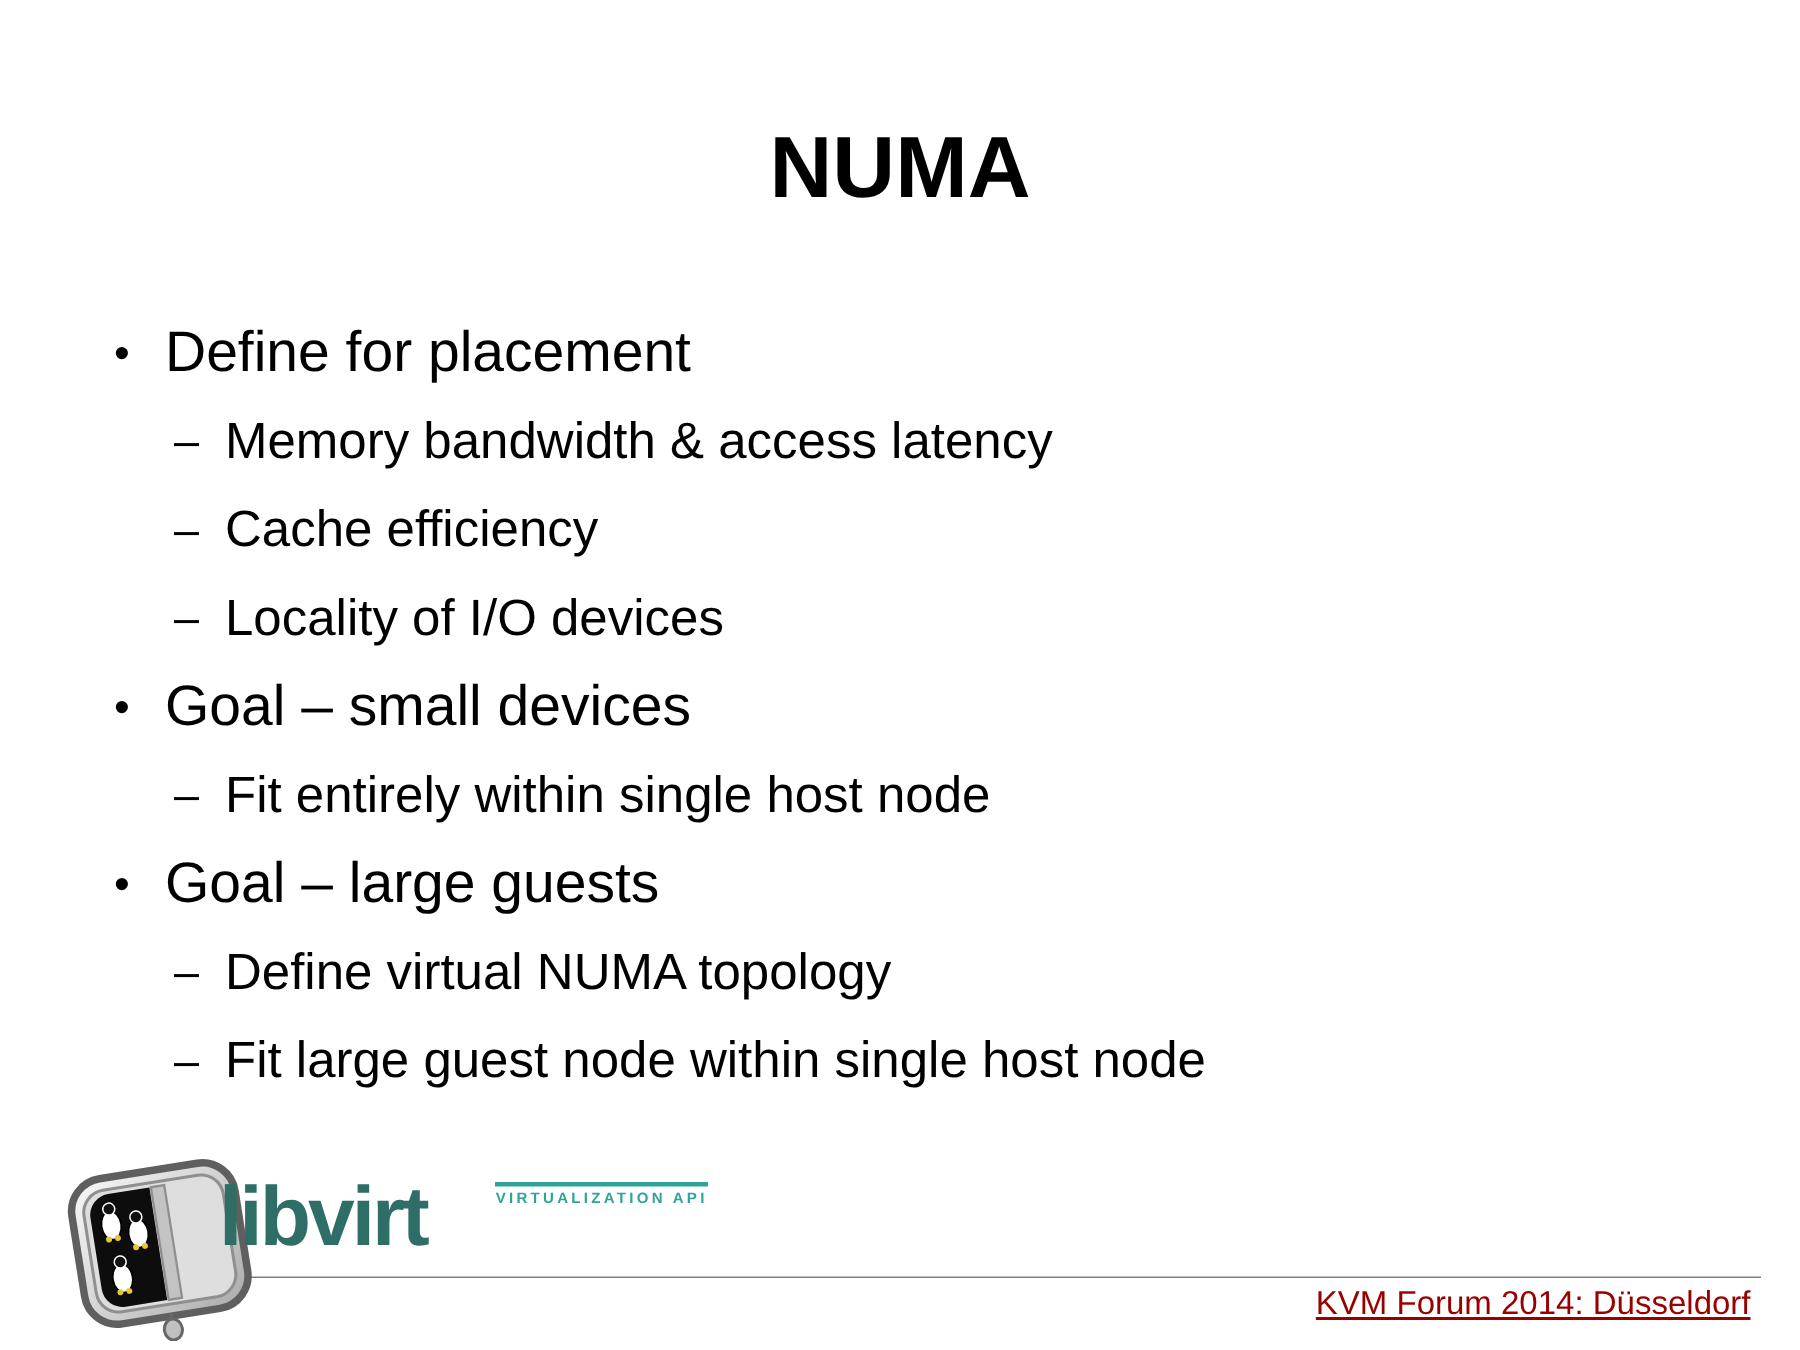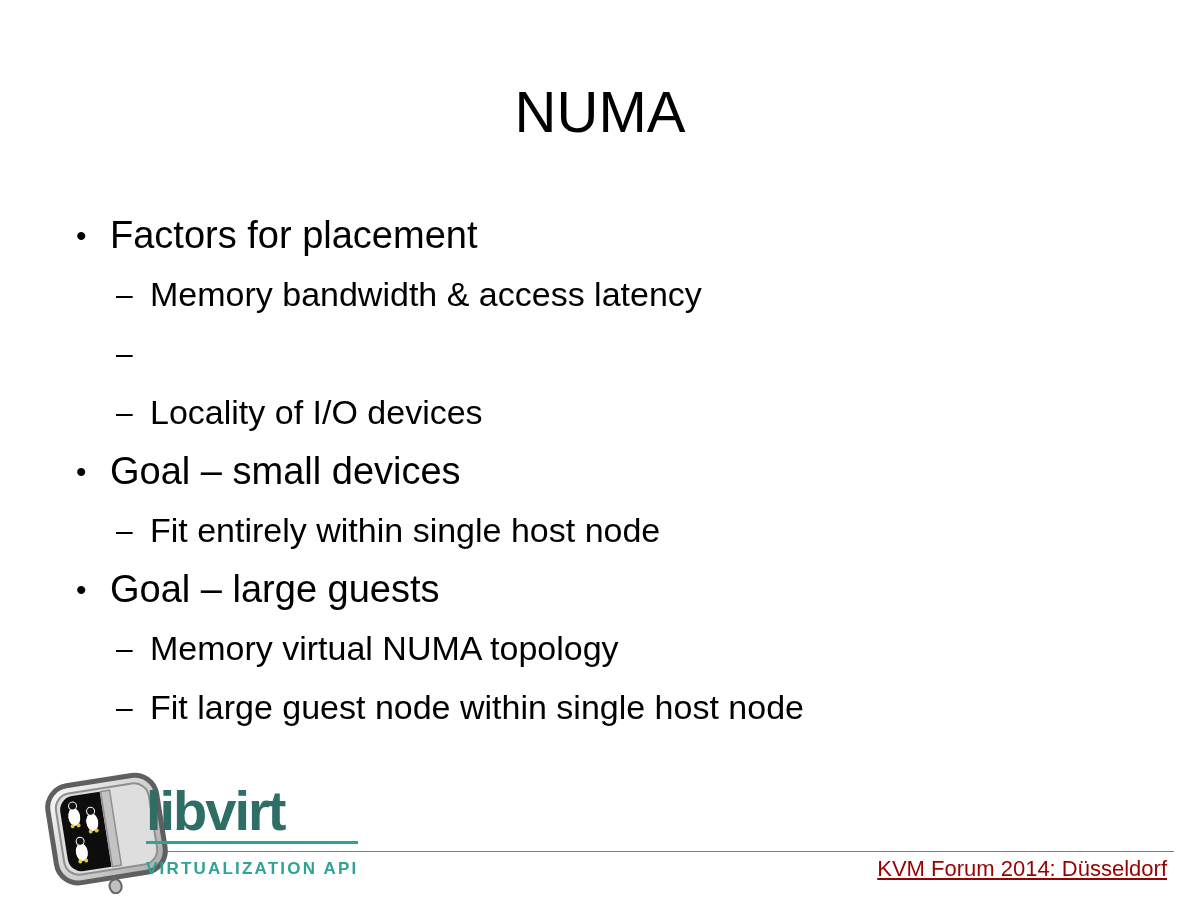--- a/index.html
+++ b/index.html
@@ -12,21 +12,21 @@
     color: #000000;
     overflow: hidden;
   }
   .title {
     position: absolute;
     top: 78px; left: 0;
     width: 100%;
     text-align: center;
     margin: 0;
     font-size: 58px;
-    font-weight: 400;
+    font-weight: 700;
   }
   .content { position: absolute; top: 206px; left: 70px; right: 30px; }
   .item { display: flex; align-items: center; height: 59px; }
   .item.l1 { font-size: 38px; padding-left: 6px; }
   .item.l1 .marker { width: 34px; font-size: 30px; flex: 0 0 auto; }
   .item.l2 { font-size: 34px; padding-left: 46px; }
   .item.l2 .marker { width: 34px; font-size: 30px; flex: 0 0 auto; }
   .divider {
     position: absolute;
     top: 851px; left: 60px; right: 26px;
@@ -41,77 +41,79 @@
     text-decoration: underline;
   }
   .logo {
     position: absolute;
     left: 38px; top: 770px;
     display: flex;
     align-items: flex-start;
     z-index: 2;
   }
   .logo-icon { flex: 0 0 auto; }
-  .logo-text { margin-left: -30px; margin-top: 14px; display: flex; flex-direction: column; }
+  .logo-text { margin-left: -30px; margin-top: 14px; display: flex; flex-direction: row; text-align: right; }
   .wordmark {
     font-size: 56px;
     font-weight: 700;
     letter-spacing: -2px;
     line-height: 0.95;
     color: var(--wordmark-color, #2e6e66);
   }
   .subtitle {
     margin-top: 4px;
+    margin-left: 46px;
     align-self: flex-start;
-    font-size: 17px;
+    font-size: 10px;
     font-weight: 700;
     letter-spacing: 2.2px;
     color: var(--subtitle-color, #2fa396);
     border-top: 3px solid var(--subtitle-color, #2fa396);
-    padding-top: 15px;
+    padding-top: 3px;
   }
 </style>
 </head>
 <body>
 
 <div class="slide">
 
   <h1 class="title">NUMA</h1>
 
   <div class="content">
     <div class="item l1">
       <span class="marker">•</span>
-      <span class="text">Factors for placement</span>
+      <span class="text">Define for placement</span>
     </div>
     <div class="item l2">
       <span class="marker">–</span>
       <span class="text">Memory bandwidth &amp; access latency</span>
     </div>
     <div class="item l2">
       <span class="marker">–</span>
+      <span class="text">Cache efficiency</span>
     </div>
     <div class="item l2">
       <span class="marker">–</span>
       <span class="text">Locality of I/O devices</span>
     </div>
     <div class="item l1">
       <span class="marker">•</span>
       <span class="text">Goal – small devices</span>
     </div>
     <div class="item l2">
       <span class="marker">–</span>
       <span class="text">Fit entirely within single host node</span>
     </div>
     <div class="item l1">
       <span class="marker">•</span>
       <span class="text">Goal – large guests</span>
     </div>
     <div class="item l2">
       <span class="marker">–</span>
-      <span class="text">Memory virtual NUMA topology</span>
+      <span class="text">Define virtual NUMA topology</span>
     </div>
     <div class="item l2">
       <span class="marker">–</span>
       <span class="text">Fit large guest node within single host node</span>
     </div>
   </div>
 
   <div class="divider" style="background: rgb(127, 127, 127);"></div>
 
   <div class="logo">

